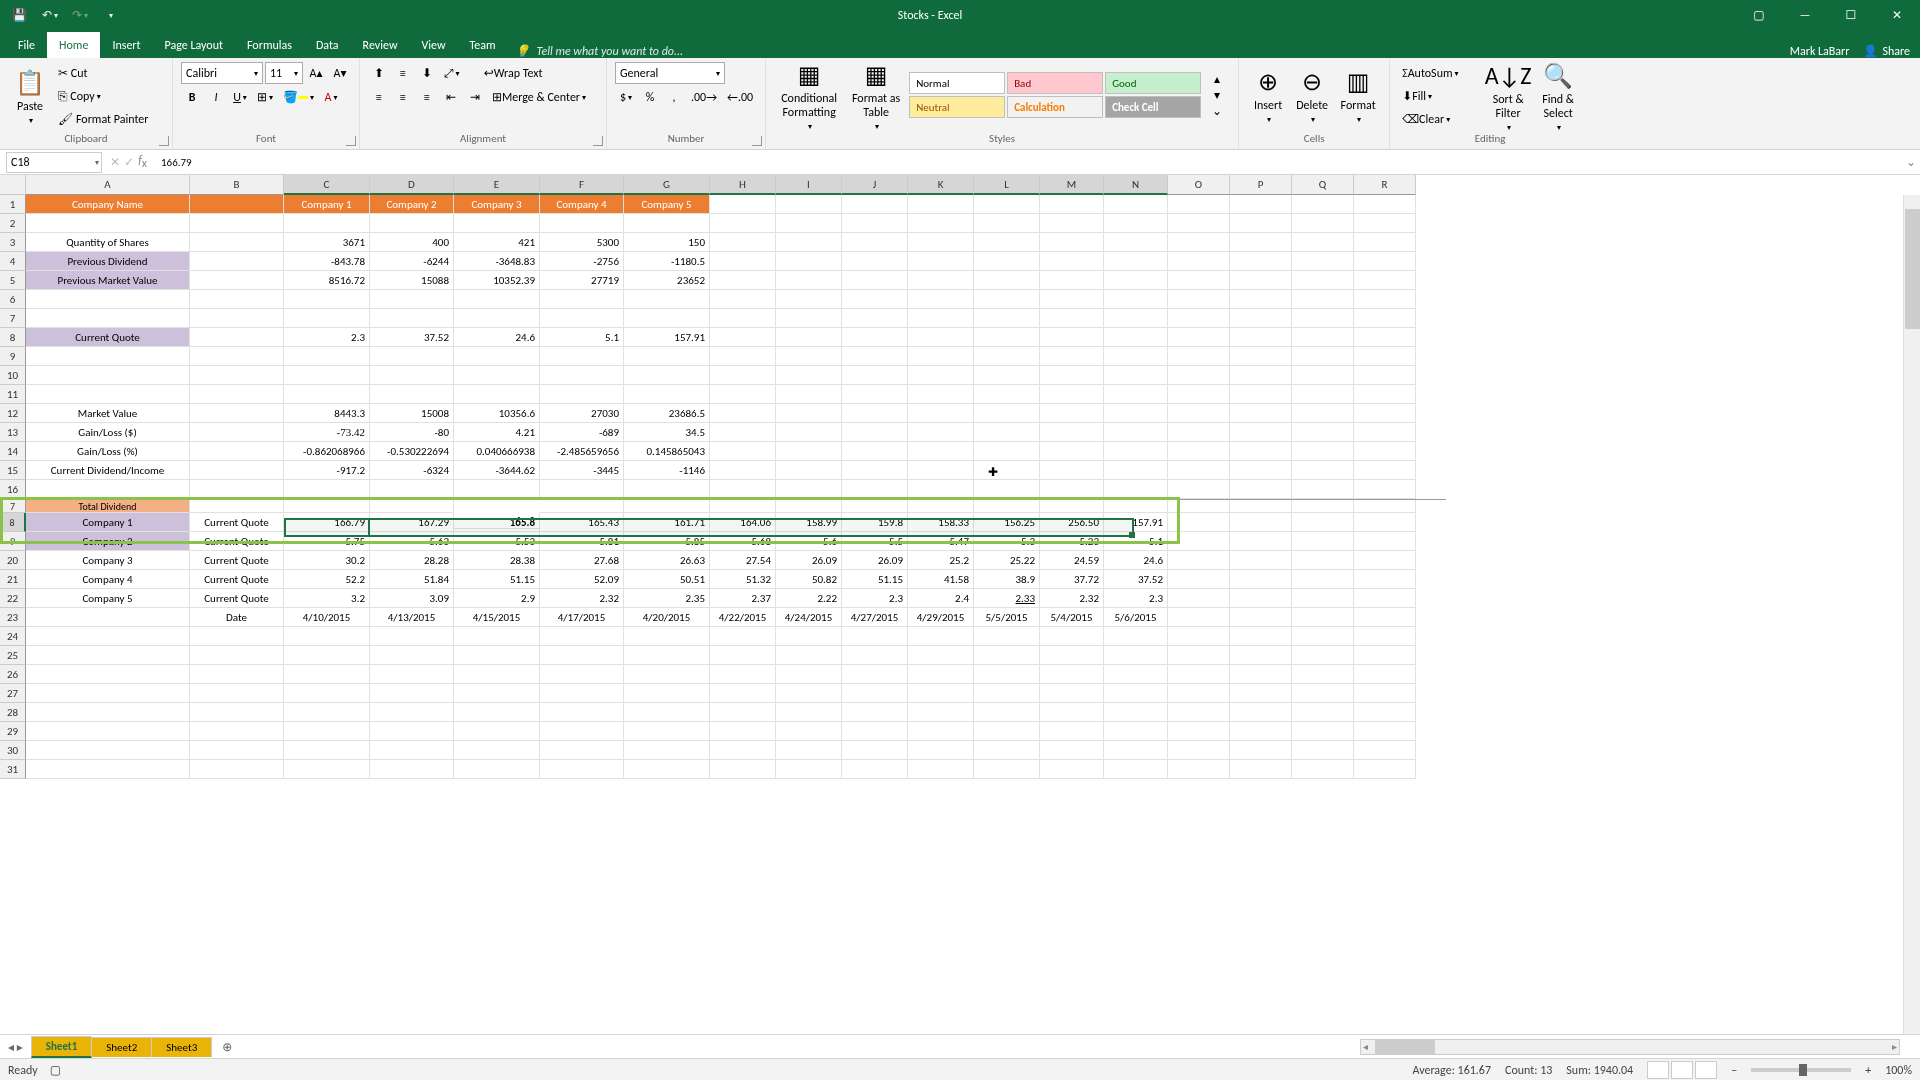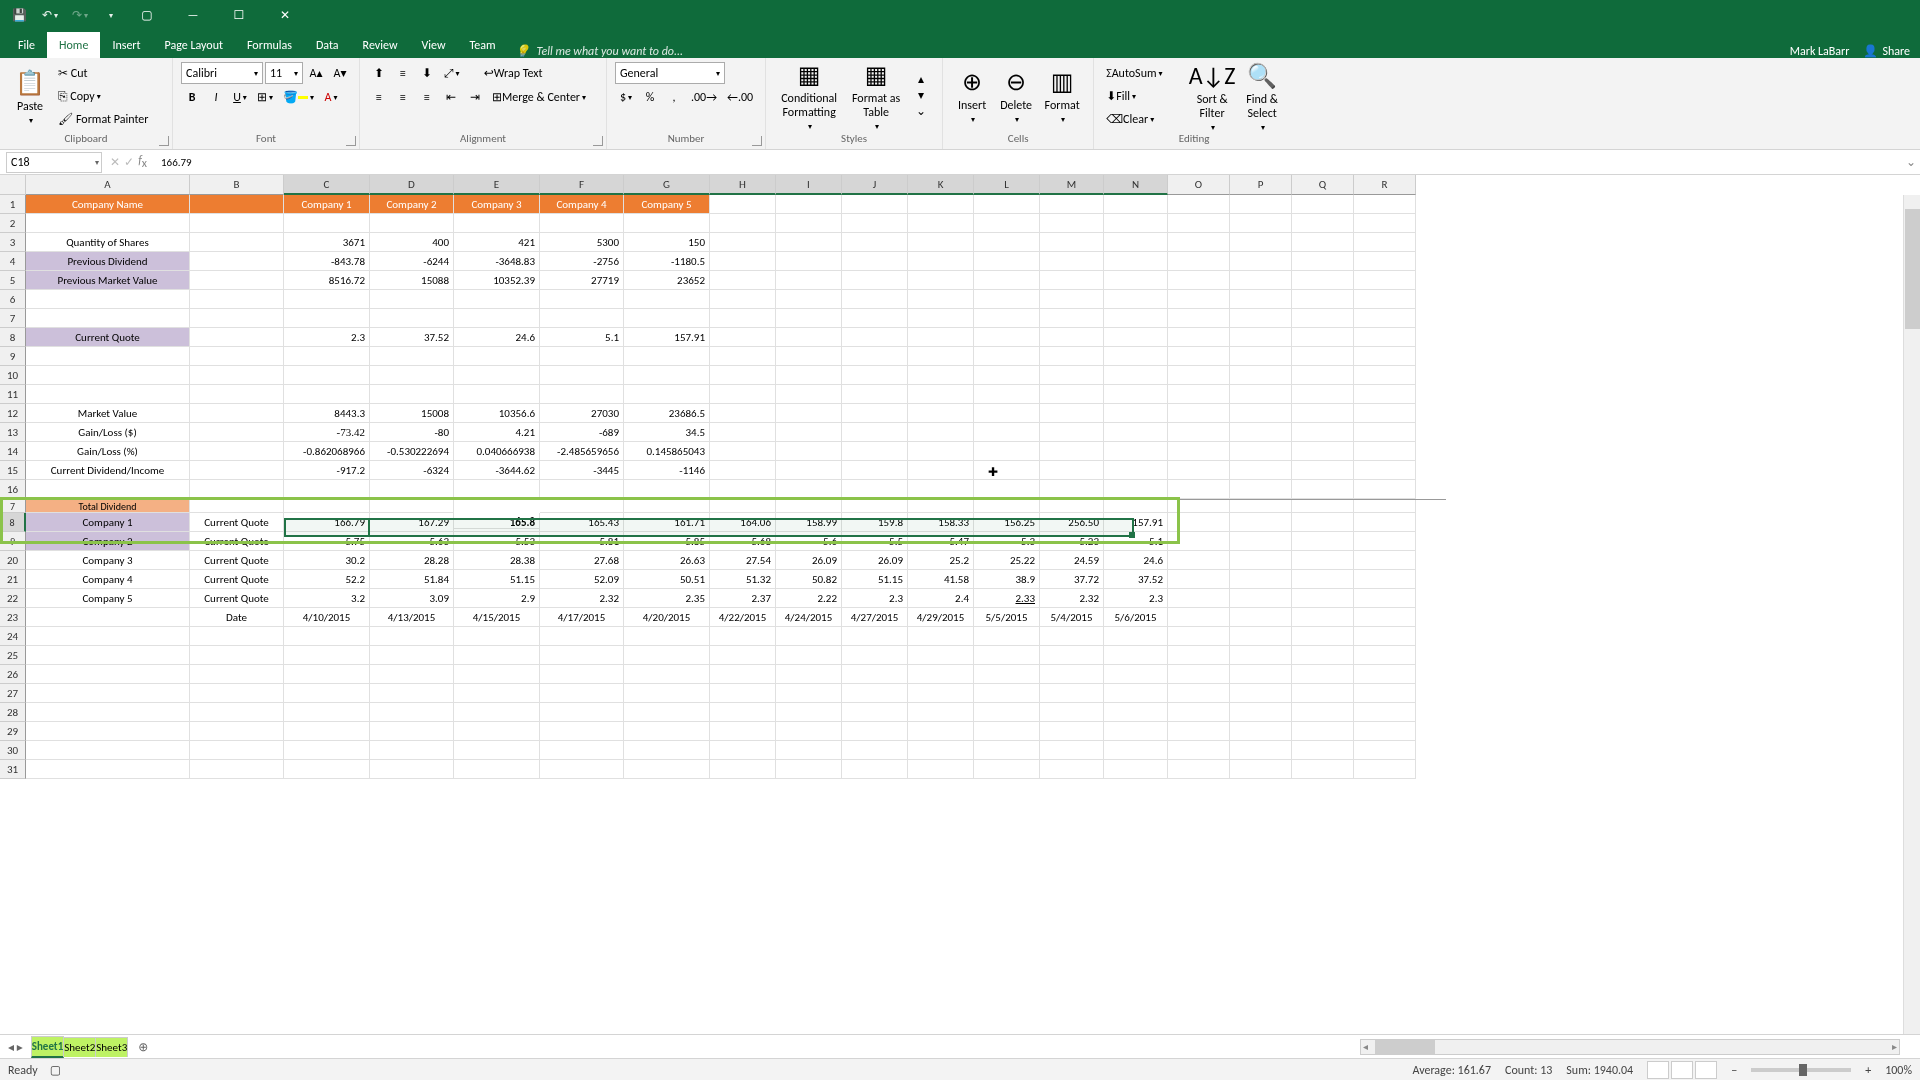--- a/index.html
+++ b/index.html
@@ -62,21 +62,21 @@
 .activecell{position:absolute;border:2px solid #217346;pointer-events:none}
 .selrange{position:absolute;border:2px solid #217346;background:rgba(33,115,70,0.06);pointer-events:none}
 .selhandle{position:absolute;width:6px;height:6px;background:#217346;right:-3px;bottom:-3px}
 .greenhi{position:absolute;border:3px solid #8bc34a;pointer-events:none}
 
 .cursor-plus{position:absolute;font-size:12px;color:#000;pointer-events:none}
 
 
 .sheetbar{height:24px;background:#fff;border-top:1px solid #d4d4d4;display:flex;align-items:center}
 .sheetnav{display:flex;gap:2px;padding:0 8px;color:#666}
-.sheettab{padding:3px 0;border:1px solid #ccc;border-bottom:none;font-size:11px;background:#bef264;margin-right:-1px}
+.sheettab{padding:3px 14px;border:1px solid #ccc;border-bottom:none;font-size:11px;background:#eab308;margin-right:-1px}
 .sheettab.active{border-bottom:2px solid #217346;font-weight:bold;color:#217346}
 .sheetadd{width:24px;height:20px;display:flex;align-items:center;justify-content:center;color:#666;margin-left:4px}
 .hscroll{margin-left:auto;width:540px;height:16px;background:#f0f0f0;border:1px solid #ccc;position:relative;margin-right:20px}
 .hscroll .thumb{position:absolute;left:14px;top:0;width:60px;height:14px;background:#cdcdcd}
 
 
 .statusbar{height:22px;background:#f3f3f3;border-top:1px solid #d4d4d4;display:flex;align-items:center;padding:0 8px;font-size:11px;color:#444}
 .statusbar .right{margin-left:auto;display:flex;align-items:center;gap:14px}
 .viewbtns{display:flex;gap:2px}
 .viewbtn{width:22px;height:18px;border:1px solid #ccc;background:#fff}
@@ -92,20 +92,21 @@
 
 <div class="titlebar">
   <div class="qat">
     <div class="qbtn">💾</div>
     <div class="qbtn">↶<span class="dd">▾</span></div>
     <div class="qbtn" style="opacity:.4">↷<span class="dd">▾</span></div>
     <div class="qbtn">
         <span class="dd">▾</span>
       </div>
   </div>
+  <div class="title">Stocks - Excel</div>
   <div class="winctrl">
     <div class="wbtn">▢</div>
     <div class="wbtn">—</div>
     <div class="wbtn">☐</div>
     <div class="wbtn">✕</div>
   </div>
 </div>
 
 <div class="tabstrip">
   <div class="tab">File</div>
@@ -228,20 +229,32 @@
       <div class="bigbtn" style="width:70px">
           <span class="ico">▦</span>
           <span>Conditional Formatting</span>
           <span class="dd">▾</span>
         </div>
       <div class="bigbtn" style="width:60px">
           <span class="ico">▦</span>
           <span>Format as Table</span>
           <span class="dd">▾</span>
         </div>
+      <div style="display:flex;flex-direction:column">
+        <div style="display:flex">
+          <div class="stylebtn" style="background:#fff">Normal</div>
+          <div class="stylebtn" style="background:#ffc7ce;color:#9c0006">Bad</div>
+          <div class="stylebtn" style="background:#c6efce;color:#006100">Good</div>
+        </div>
+        <div style="display:flex">
+          <div class="stylebtn" style="background:#ffeb9c;color:#9c5700">Neutral</div>
+          <div class="stylebtn" style="background:#f2f2f2;color:#fa7d00;font-weight:bold">Calculation</div>
+          <div class="stylebtn" style="background:#a5a5a5;color:#fff;font-weight:bold">Check Cell</div>
+        </div>
+      </div>
       <div style="display:flex;flex-direction:column;justify-content:center;padding:0 2px">
         <div class="rbtn" style="height:16px">▴</div>
         <div class="rbtn" style="height:16px">▾</div>
         <div class="rbtn" style="height:16px">⌄</div>
       </div>
     </div>
     <div class="glabel">Styles</div>
   </div>
 
   <div class="ribgroup">

